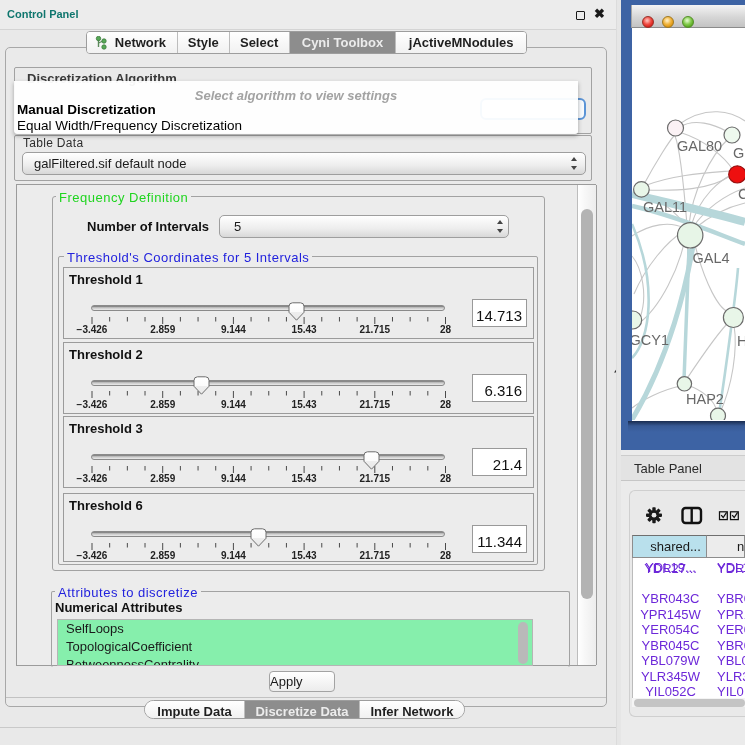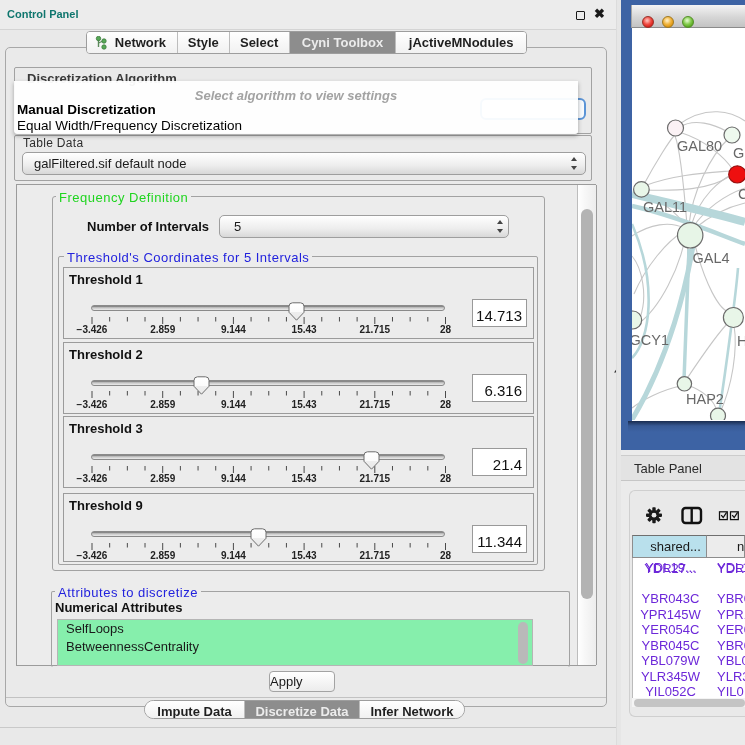--- a/index.html
+++ b/index.html
@@ -264,21 +264,21 @@
           <stop offset="0.5" stop-color="#fbfbfb"></stop>
           <stop offset="0.55" stop-color="#eeeeee"></stop>
           <stop offset="1" stop-color="#e8e8e8"></stop>
         </linearGradient>
       </defs>
       <path d="M 1,4.5 Q 1,0.8 4.5,0.8 L 12.5,0.8 Q 16,0.8 16,4.5 L 16,10.3 L 8.5,18.2 L 1,10.3 Z" fill="url(#thg3)" stroke="#6d6d6d" stroke-width="1"></path>
     </svg>
   <div class="vbox">21.4</div>
 </div>
 <div class="tbox" style="top:493px; height:69px">
-  <div class="tname">Threshold 9</div>
+  <div class="tname">Threshold 6</div>
   <div class="trk"></div>
   <svg class="ticks" width="400" height="8">
       <line x1="28.00" y1="0" x2="28.00" y2="7" stroke="#4a4a4a" stroke-width="1"></line>
       <line x1="45.67" y1="0" x2="45.67" y2="4.5" stroke="#4a4a4a" stroke-width="1"></line>
       <line x1="63.35" y1="0" x2="63.35" y2="4.5" stroke="#4a4a4a" stroke-width="1"></line>
       <line x1="81.03" y1="0" x2="81.03" y2="4.5" stroke="#4a4a4a" stroke-width="1"></line>
       <line x1="98.70" y1="0" x2="98.70" y2="7" stroke="#4a4a4a" stroke-width="1"></line>
       <line x1="116.38" y1="0" x2="116.38" y2="4.5" stroke="#4a4a4a" stroke-width="1"></line>
       <line x1="134.05" y1="0" x2="134.05" y2="4.5" stroke="#4a4a4a" stroke-width="1"></line>
       <line x1="151.72" y1="0" x2="151.72" y2="4.5" stroke="#4a4a4a" stroke-width="1"></line>
@@ -314,20 +314,21 @@
       <path d="M 1,4.5 Q 1,0.8 4.5,0.8 L 12.5,0.8 Q 16,0.8 16,4.5 L 16,10.3 L 8.5,18.2 L 1,10.3 Z" fill="url(#thg4)" stroke="#6d6d6d" stroke-width="1"></path>
     </svg>
   <div class="vbox">11.344</div>
 </div>
 
 <div class="grp" style="left:51px; top:591px; width:519px; height:76px; border-bottom:none;"></div>
 <div class="grplab" style="left:55px; top:585px; color:#2222dd; background:#ececec;">Attributes to discretize</div>
 <div class="abs" style="left:55px; top:600px; font-size:13px; font-weight:bold; color:#111;">Numerical Attributes</div>
 <div id="numlist">
   <div class="it">SelfLoops</div>
+  <div class="it">TopologicalCoefficient</div>
   <div class="it">BetweennessCentrality</div>
   <div class="sb"></div>
 </div>
 
 <div class="btn" style="left:269px; top:671px; width:66px; height:21px; line-height:19px;">Apply</div>
 
 <div class="seg" id="botseg">
   <div class="s" style="width:100px; line-height:21px;">Impute Data</div>
   <div class="s sel" style="width:115px; line-height:21px;">Discretize Data</div>
   <div class="s" style="width:104px; line-height:21px;">Infer Network</div>

